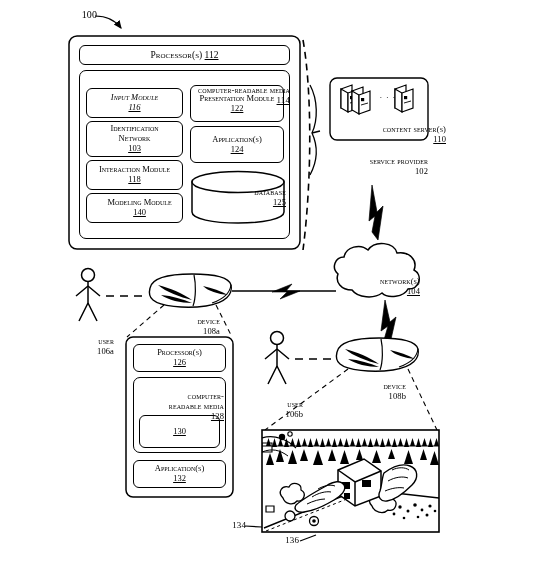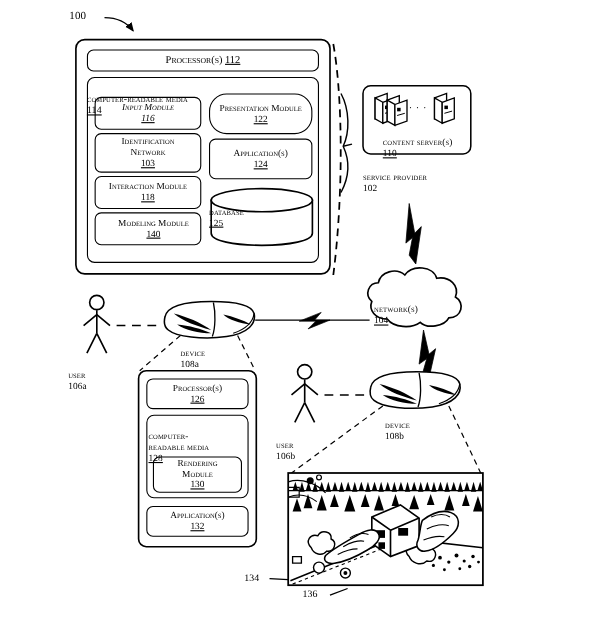--- a/index.html
+++ b/index.html
@@ -15,21 +15,21 @@
     font-family: "Liberation Serif", serif;
     color: #000;
   }
   #fig {
     position: absolute;
     left: 0; top: 0;
     width: 550px; height: 563px;
   }
   .lbl {
     position: absolute;
-    text-align: left;
+    text-align: right;
     font-family: "Liberation Serif", serif;
     color: #000;
     line-height: 1.18;
     letter-spacing: 0.1px;
     white-space: pre-line;
     pointer-events: none;
   }
   
   .sc {
     font-variant: small-caps;
@@ -339,21 +339,21 @@
 <div class="txtbox" style="left:86px; top:160px; width:97px; height:30px; font-size:8.5px;">
   <span>Interaction Module</span>
   <span class="num plain">118</span>
 </div>
 
 <div class="txtbox" style="left:86px; top:193px; width:97px; height:30px; font-size:8.5px;padding-left:10px;">
   <span>Modeling Module</span>
   <span class="num plain">140</span>
 </div>
 
-<div class="txtbox" style="left:190px; top:85px; width:94px; height:37px; font-size:8.5px;border-radius:16px;">
+<div class="txtbox" style="left:190px; top:85px; width:94px; height:37px; font-size:8.5px;">
   <span style="max-width:78px;">Presentation Module</span>
   <span class="num plain">122</span>
 </div>
 
 <div class="txtbox" style="left:190px; top:126px; width:94px; height:37px; font-size:8.5px;">
   <span>Application(s)</span>
   <span class="num plain">124</span>
 </div>
 
 <svg style="position:absolute; left:190px; top:170px; width:96px; height:55px;" viewBox="0 0 96 55">
@@ -397,21 +397,20 @@
 </div>
 
 <div class="box" style="left:133px; top:377px; width:93px; height:76px;"></div>
 <div class="lbl sc" style="left:135px; top:381px; width:89px; font-size:8.5px;">
   <span>Computer-
 Readable Media</span>
   <span class="u plain" style="display:block;">128</span>
 </div>
 
 <div class="txtbox" style="left:139px; top:415px; width:81px; height:33px; font-size:8.5px;">
-  <span style="max-width:66px;">Rendering Module</span>
   <span class="num plain">130</span>
 </div>
 
 <div class="txtbox" style="left:133px; top:460px; width:93px; height:28px; font-size:8.5px;">
   <span>Application(s)</span>
   <span class="num plain">132</span>
 </div>
 
 <div class="lbl sc" style="left:251px; top:389px; width:52px; font-size:8.5px;">
   <span>User</span>

